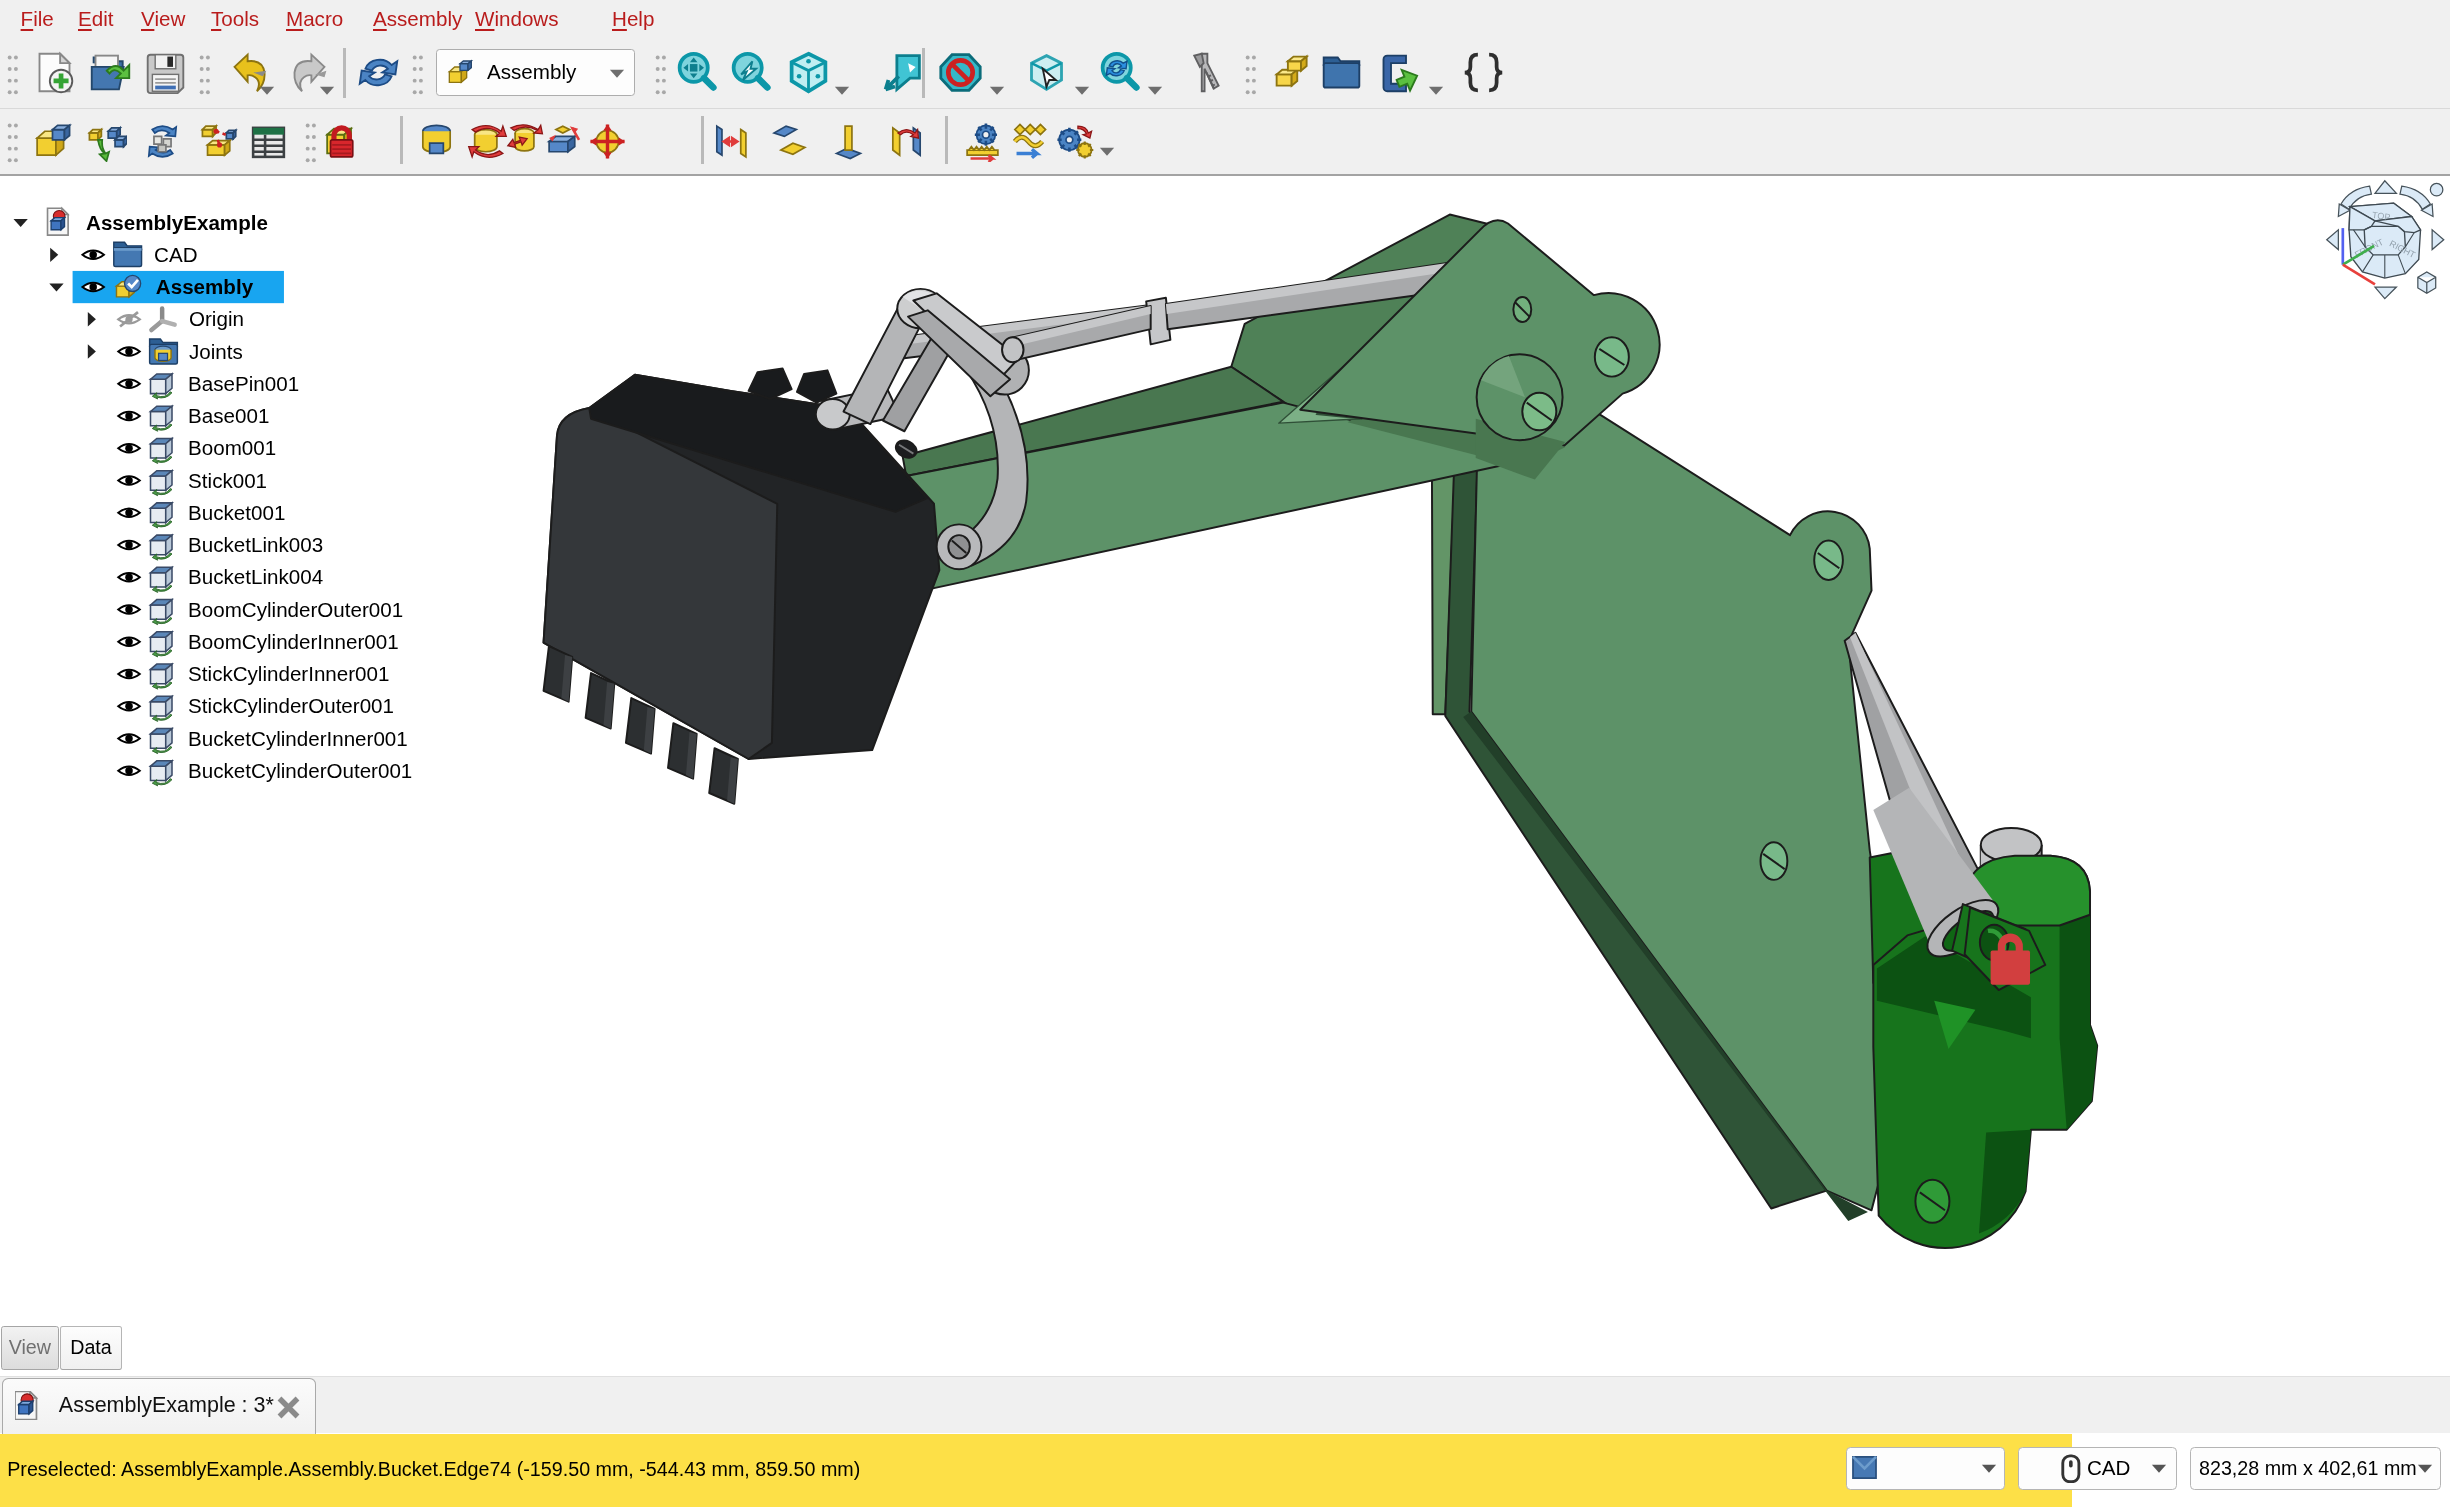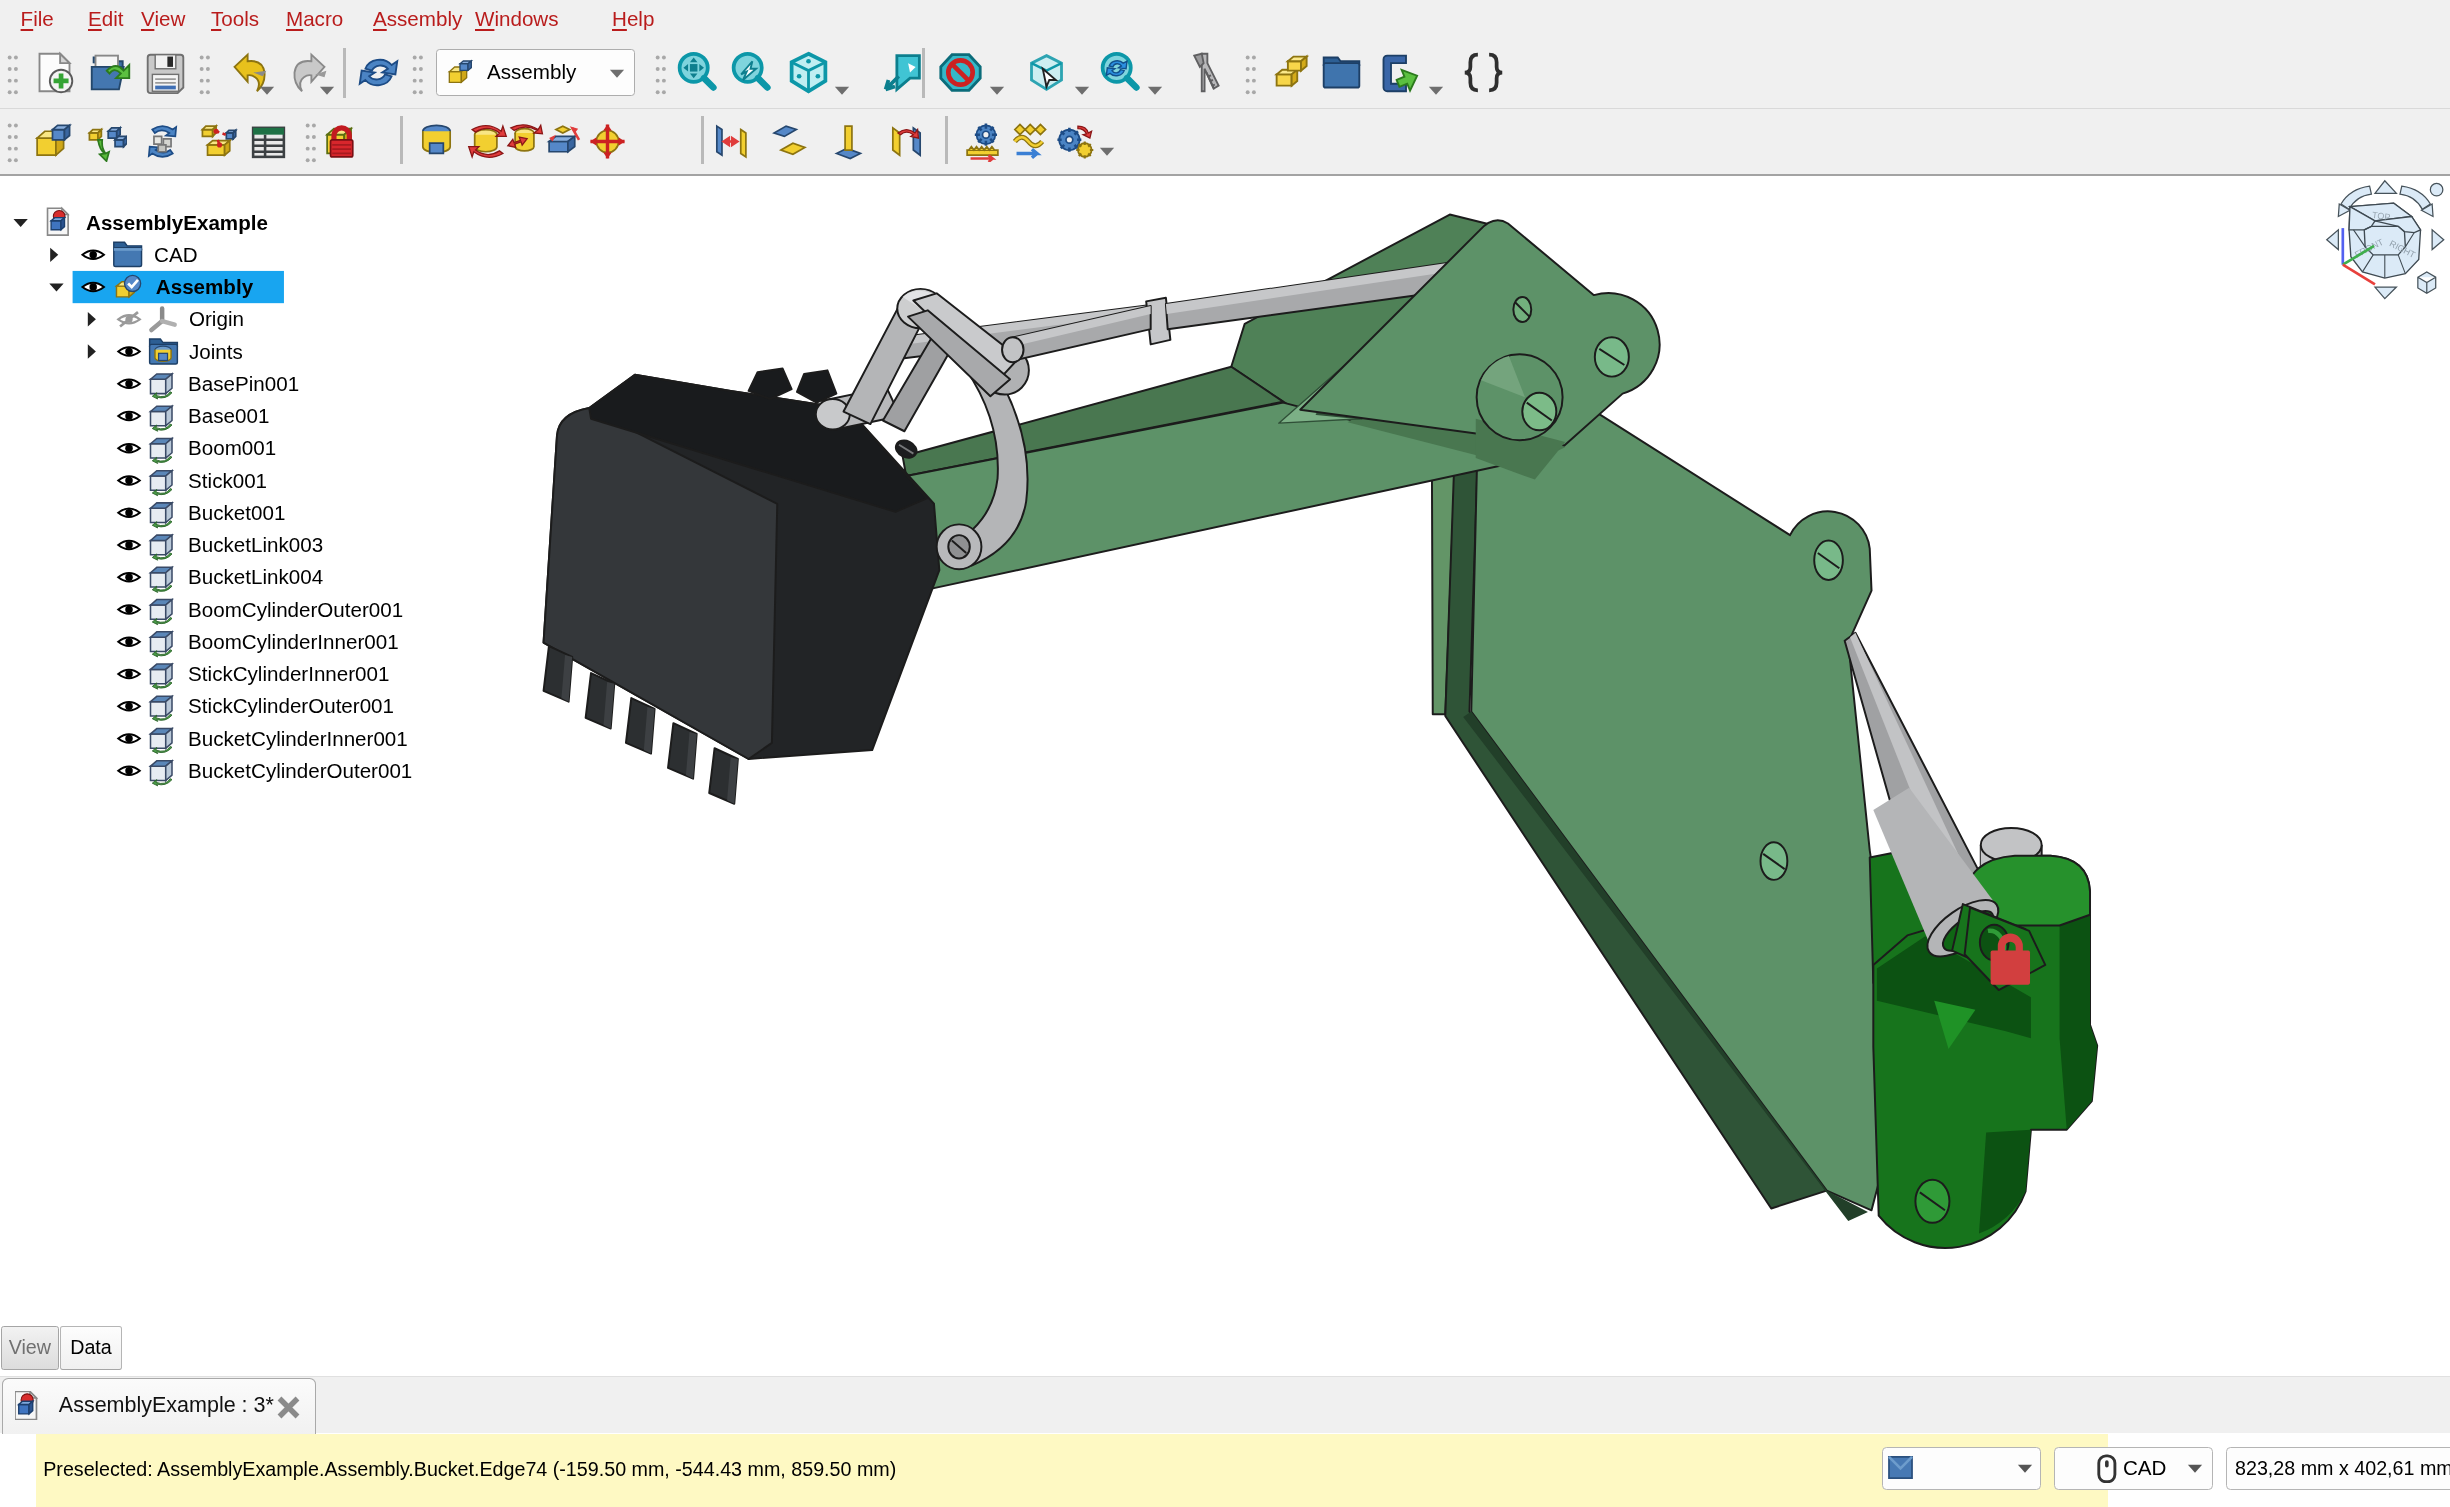--- a/index.html
+++ b/index.html
@@ -9,26 +9,26 @@
 .tb1 { position:absolute; left:0; top:37px; width:2450px; height:72px; background:#f0f0f0; border-bottom:0.9px solid #d9d9d9; }
 .tb2 { position:absolute; left:0; top:109px; width:2450px; height:67px; background:#f0f0f0; border-bottom:2.7px solid #a3a3a3; }
 .icon { position:absolute; }
 .grip { position:absolute; width:10.7px; }
 .vsep { position:absolute; width:2.7px; background:#b9b9b9; }
 .viewport { position:absolute; left:0; top:176px; width:2450px; height:1200px; background:#ffffff; }
 .tree { position:absolute; left:0; top:176px; width:627px; height:806px; font-size:20.6px; color:#000; }
 .combotabs { position:absolute; top:1326px; left:0; height:45px; }
 .vtab { position:absolute; top:0; height:44px; font-size:19.7px; text-align:center; }
 .doctabbar { position:absolute; top:1376px; left:0; width:2450px; height:57px; background:#f0f0f0; border-top:0.9px solid #e0e0e0;}
-.statusbar { position:absolute; top:1434px; left:0; width:2072px; height:73px; background:#fef9c3; font-size:20.6px;margin-left:36px; }
+.statusbar { position:absolute; top:1434px; left:0; width:2072px; height:73px; background:#fde047; font-size:20.6px; }
 .sbcombo { position:absolute; top:12.5px; height:43px; background:#fdfdfd; border:1.8px solid #b5b5b5; border-radius:4.5px; }
 </style></head><body>
 <div class="menubar">
 <span style="left:20.6px"><u>F</u>ile</span>
-<span style="left:88px"><u>E</u>dit</span>
+<span style="left:78px"><u>E</u>dit</span>
 <span style="left:141px"><u>V</u>iew</span>
 <span style="left:211px"><u>T</u>ools</span>
 <span style="left:286px"><u>M</u>acro</span>
 <span style="left:373px"><u>A</u>ssembly</span>
 <span style="left:475px"><u>W</u>indows</span>
 <span style="left:612px"><u>H</u>elp</span>
 </div>
 <div class="tb1">
 <svg class="grip" style="left:7.2px;top:12.5px" width="11.6" height="47" viewBox="0 0 12 52">
       <circle cx="3" cy="8" r="2.2" fill="#a8a8a8"></circle>

